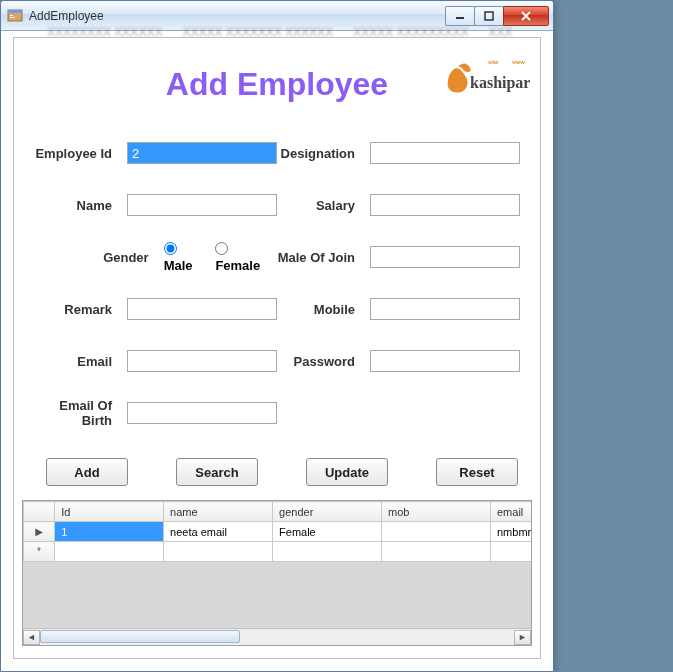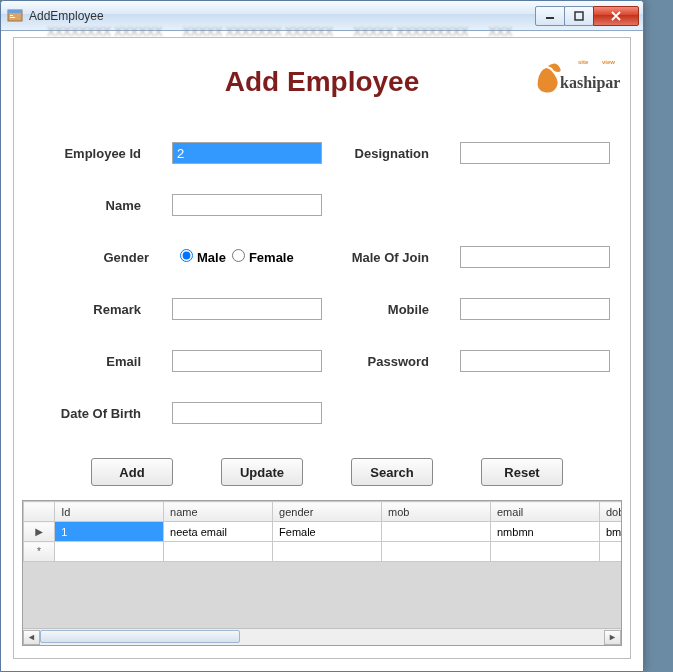--- a/index.html
+++ b/index.html
@@ -8,21 +8,21 @@
     font-family: "Segoe UI", Tahoma, sans-serif;
     font-size: 12px;
     background: #6b8ba4;
     width: 673px;
     height: 672px;
     overflow: hidden;
   }
   .window {
     position: absolute;
     top: 0; left: 0;
-    width: 644px; height: 672px;
+    width: 554px; height: 672px;
     background: #fff;
     border: 1px solid #5a7aa0;
     border-radius: 4px 4px 0 0;
     box-shadow: 0 0 8px rgba(0,0,0,0.3);
   }
   .titlebar {
     height: 30px;
     background: linear-gradient(to bottom, #f7fbff 0%, #dce9f7 45%, #c9ddf2 46%, #e8f1fb 100%);
     border-bottom: 1px solid #8ea8c8;
     display: flex;
@@ -77,38 +77,38 @@
     font-weight: bold;
   }
   .header {
     position: relative;
     height: 90px;
   }
   .heading {
     position: absolute;
     top: 28px; left: 0; right: 0;
     text-align: center;
-    font-size: 28px;
+    font-size: 32px;
     font-weight: bold;
-    color: #7f1d1d;
+    color: #8b5cf6;
   }
   .logo {
     position: absolute;
     top: 10px; right: 10px;
     width: 90px; height: 60px;
     color: #333;
     text-align: right;
   }
   .form {
     position: absolute;
     top: 100px; left: 0; right: 0;
     padding: 0 20px;
   }
   .row { display: flex; align-items: center; height: 30px; margin-bottom: 22px; }
-  .col { display: flex; align-items: center; width: 50%; gap: 16px; }
+  .col { display: flex; align-items: center; width: 50%; }
   .lbl { width: 130px; text-align: right; padding-right: 15px; font-size: 13px; font-weight: bold; color: #333; }
   .txt {
     width: 150px; height: 22px;
     border: 1px solid #a8a8a8;
     padding: 2px 4px;
     font-size: 13px;
     background: #fff;
   }
   .txt.sel {
     background: #3399ff;
@@ -258,20 +258,24 @@
           <div class="col">
             <span class="lbl">Designation</span>
             <input class="txt" type="text" value="" style="">
           </div>
         </div>
         <div class="row">
           <div class="col">
             <span class="lbl">Name</span>
             <input class="txt" type="text" value="" style="">
           </div>
+          <div class="col">
+            <span class="lbl">Salary</span>
+            <input class="txt" type="text" value="" style="">
+          </div>
         </div>
         <div class="row">
           <div class="col">
             <span class="lbl">Gender</span>
             <div class="radios">
               <label><input type="radio" name="g" checked="" style=""><span>Male</span></label>
               <label><input type="radio" name="g" style=""><span>Female</span></label>
             </div>
           </div>
           <div class="col">
@@ -294,31 +298,31 @@
             <span class="lbl">Email</span>
             <input class="txt" type="text" value="" style="">
           </div>
           <div class="col">
             <span class="lbl">Password</span>
             <input class="txt" type="text" value="" style="">
           </div>
         </div>
         <div class="row">
           <div class="col">
-            <span class="lbl">Date Of Birth</span>
+            <span class="lbl">Email Of Birth</span>
             <input class="txt" type="text" value="" style="">
           </div>
           <div class="col"></div>
         </div>
       </div>
 
       <div class="btnrow">
         <button class="btn">Add</button>
+        <button class="btn">Search</button>
         <button class="btn">Update</button>
-        <button class="btn">Search</button>
         <button class="btn">Reset</button>
       </div>
 
       <div class="gridwrap">
         <table class="grid">
           <tbody>
               <tr>
             <th class="rowhdr"></th>
             <th style="width:98px">Id</th>
             <th style="width:98px">name</th>

